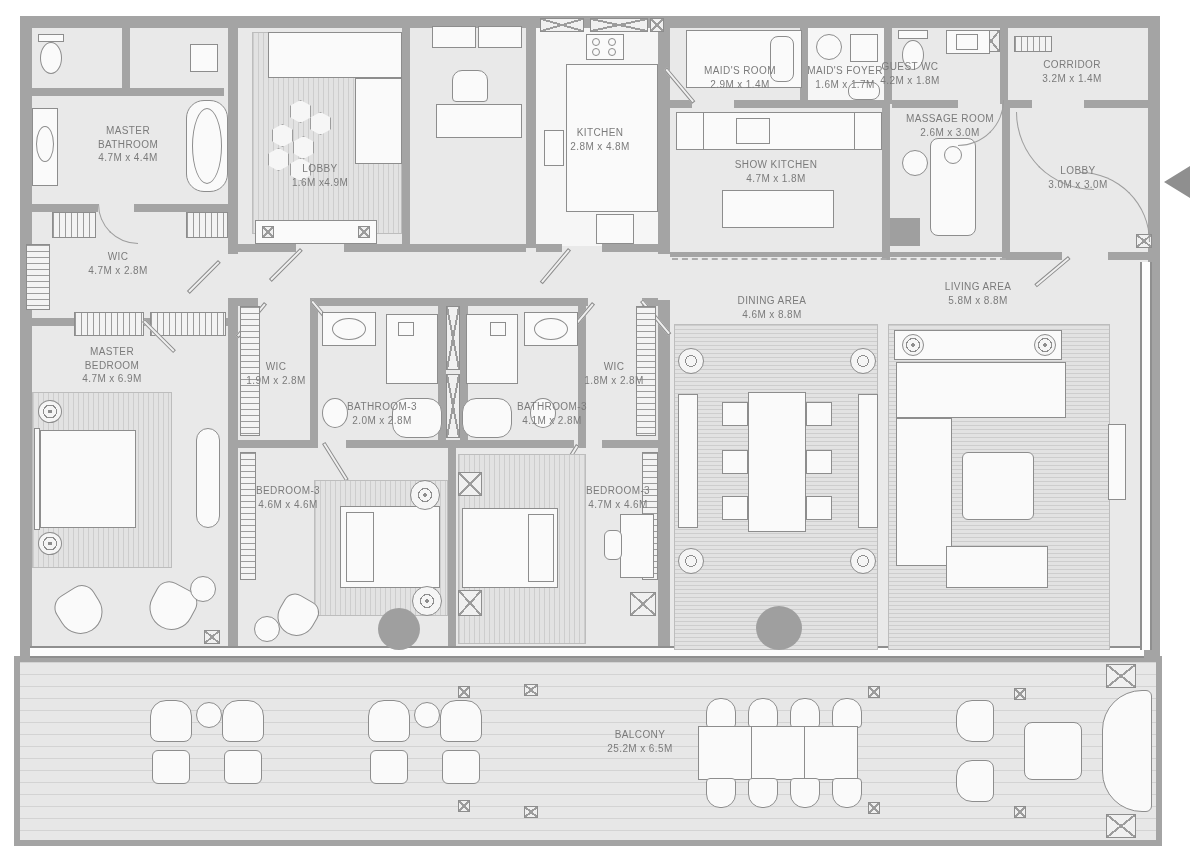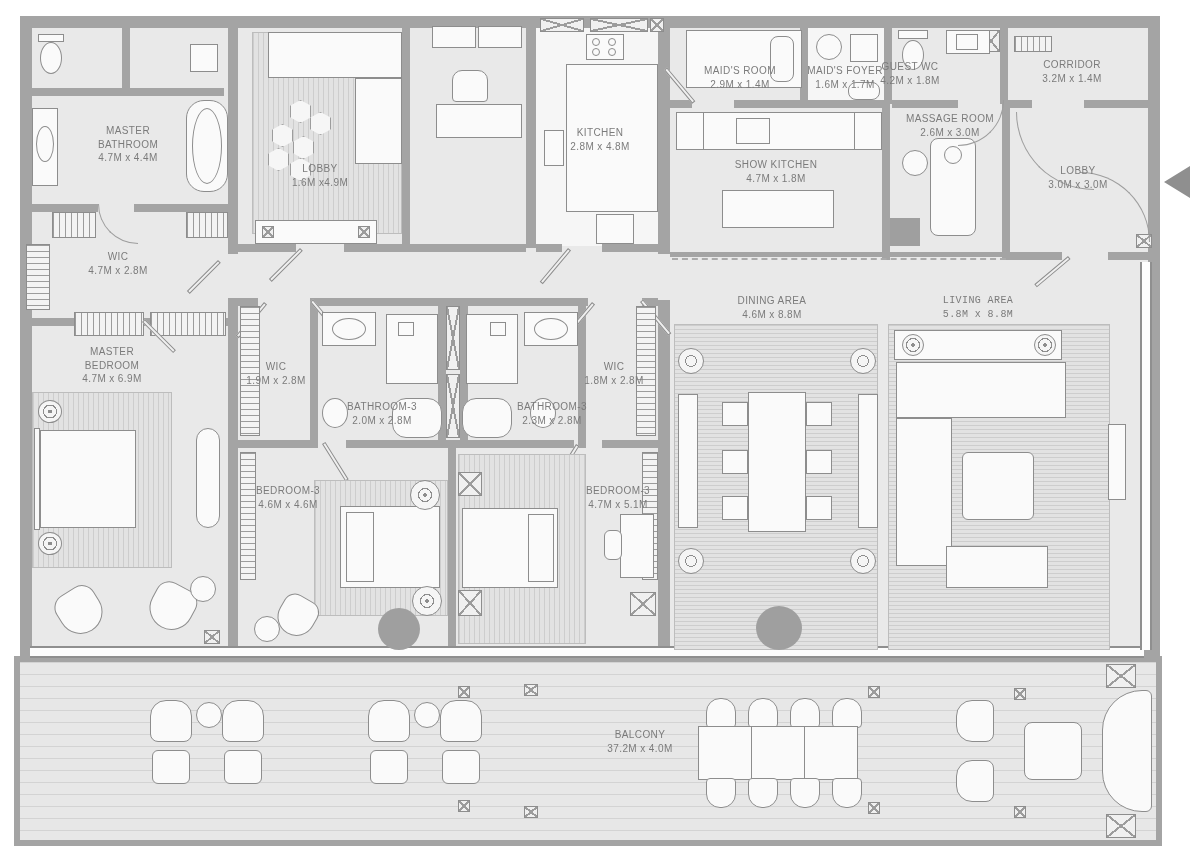--- a/index.html
+++ b/index.html
@@ -393,40 +393,40 @@
   <div class="lab" style="left:276px;top:360px;">
       <span>WIC</span>
       <span>1.9M x 2.8M</span>
     </div>
   <div class="lab wrap" style="left:382px;top:400px;">
       <span>BATHROOM-3</span>
       <span>2.0M x 2.8M</span>
     </div>
   <div class="lab wrap" style="left:552px;top:400px;">
       <span>BATHROOM-3</span>
-      <span>2.3M x 2.8M</span>
+      <span>4.1M x 2.8M</span>
     </div>
   <div class="lab" style="left:614px;top:360px;">
       <span>WIC</span>
       <span>1.8M x 2.8M</span>
     </div>
   <div class="lab" style="left:288px;top:484px;">
       <span>BEDROOM-3</span>
       <span>4.6M x 4.6M</span>
     </div>
   <div class="lab" style="left:618px;top:484px;">
       <span>BEDROOM-3</span>
-      <span>4.7M x 5.1M</span>
+      <span>4.7M x 4.6M</span>
     </div>
   <div class="lab" style="left:772px;top:294px;">
       <span>DINING AREA</span>
       <span>4.6M x 8.8M</span>
     </div>
-  <div class="lab" style="left:978px;top:294px;font-family:Liberation Mono, monospace;">
+  <div class="lab" style="left:978px;top:280px;">
       <span>LIVING AREA</span>
       <span>5.8M x 8.8M</span>
     </div>
   <div class="lab" style="left:640px;top:728px;">
       <span>BALCONY</span>
-      <span>37.2M x 4.0M</span>
+      <span>25.2M x 6.5M</span>
     </div>
 
 </div>
 
 </body></html>

